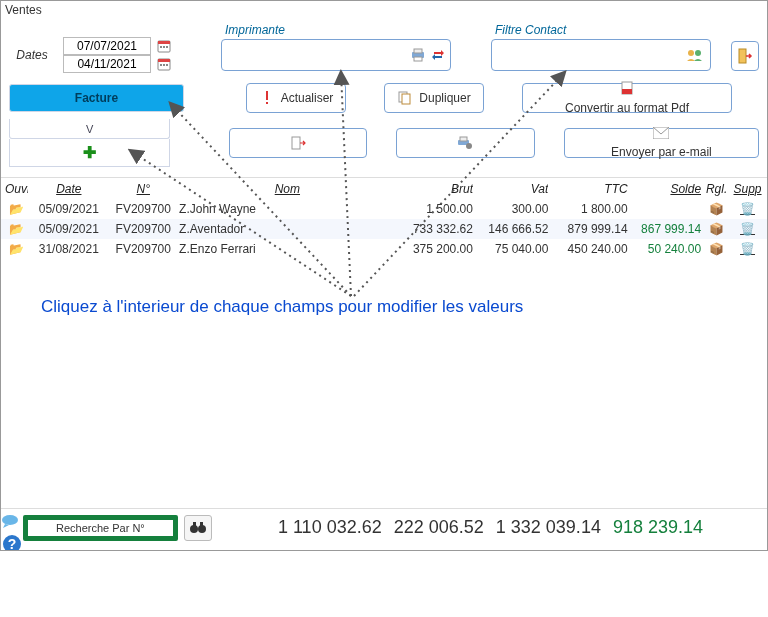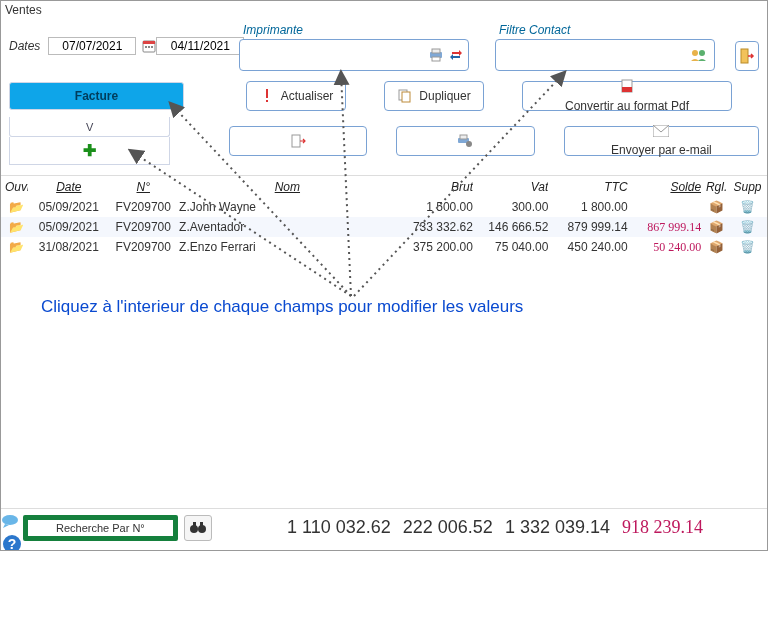--- a/index.html
+++ b/index.html
@@ -4,34 +4,34 @@
 <style>
   * { box-sizing: border-box; }
   html, body { margin:0; padding:0; font-family: "Segoe UI", Tahoma, Arial, sans-serif; font-size: 12px; color:#333; background:#fff; }
   .window { width:768px; height:551px; border:1px solid #999; position:relative; overflow:hidden; background:#fff; }
   .title { padding:2px 6px 6px 4px; font-size:12px; color:#333; }
 
   .top-row { display:flex; align-items:flex-start; padding:0 8px 8px 8px; gap:8px; }
 
   .dates-block { display:flex; align-items:center; gap:8px; width:180px; padding-top:14px; }
   .dates-block .lbl { width:46px; text-align:center; font-style:italic; }
-  .dates-inputs { display:flex; flex-direction:row; gap:0;justify-content:flex-end; }
+  .dates-inputs { display:flex; flex-direction:column; gap:0;justify-content:flex-end; }
   .date-row { display:flex; align-items:center; gap:6px; }
   .date-row input { width:88px; height:18px; text-align:center; border:1px solid #bbb; font-size:12px; padding:0; }
   .cal-icon { width:14px; height:14px; display:flex; align-items:center; justify-content:center; }
 
   .labeled-box { display:flex; flex-direction:column; }
   .labeled-box .fld-label { font-style:italic; color:#006699; padding:0 0 2px 4px; font-size:12px; }
   .combo { border:1px solid #7aa2d4; border-radius:4px; height:32px; display:flex; align-items:center; justify-content:flex-end; padding:0 6px; gap:6px; background:#fff; }
 
   .printer-block .combo { width:230px; }
   .filter-block .combo { width:220px; }
 
   .printer-block { margin-left:42px; }
-  .filter-block  { margin-left:18px; }
+  .filter-block  { margin-left:32px; }
 
   .exit-btn { margin-left:12px; margin-top:18px; }
 
   .btn-row { display:flex; align-items:center; padding:2px 8px 6px 8px; gap:10px; }
   .btn-row2 { display:flex; align-items:center; padding:0 8px 10px 8px; gap:10px; }
 
   .left-col { width:175px; }
   .facture-box { border:1px solid #cfd6e6; border-radius:3px; background:#0ea5e9; height:28px; display:flex; align-items:center; justify-content:center; font-weight:600; color:#003d5c; cursor:pointer; }
   .v-box       { border:1px solid #cfd6e6; border-top:none; border-radius:0 0 3px 3px; height:20px; display:flex; align-items:center; justify-content:center; color:#445; font-size:11px; }
   .plus-box    { border:1px solid #cfd6e6; border-top:none; height:28px; display:flex; align-items:center; justify-content:center; color:#1a8f1a; font-size:16px; font-weight:bold; cursor:pointer; }
@@ -51,22 +51,22 @@
   .grid-row.alt { background:#f4f7fd; }
   .c-open  { width:24px; text-align:center; }
   .c-date  { width:84px; text-align:center; }
   .c-no    { width:70px; text-align:center; }
   .c-nom   { width:226px; padding-left:2px; }
   .c-brut  { width:80px; text-align:right; }
   .c-vat   { width:78px; text-align:right; }
   .c-ttc   { width:82px; text-align:right; }
   .c-solde { width:76px; text-align:right; }
   .c-rgl   { width:32px; text-align:center; }
-  .c-supp  { width:32px; text-align:center; }
-  .red { color:#be185d;font-family:Liberation Serif, serif; }
+  .c-supp  { width:32px; text-align:center;text-decoration:underline; }
+  .red { color:#15803d; }
   .folder { color:#d9a33a; }
 
   .callout { position:absolute; left:40px; right:40px; top:296px; text-align:left; color:#0a4ad0; font-size:17px; font-weight:500; }
 
   .footer { position:absolute; left:0; right:0; bottom:0; border-top:1px solid #ddd; height:42px; display:flex; align-items:center; padding:0 8px 4px 8px; gap:6px; background:#fff; }
   .footer .searchlbl { border:5px solid #15803d; border-radius:2px; padding:2px 28px; font-size:11px; margin-left:14px; }
   .footer .binobtn { border:1px solid #bbb; border-radius:3px; width:28px; height:26px; display:flex; align-items:center; justify-content:center; background:#f5f5f5; cursor:pointer; }
   .footer .totals { margin-left:auto; display:flex; gap:12px; font-size:18px; padding-right:56px; }
 
   .help-blob { position:absolute; left:1px; bottom:-4px; width:20px; height:20px; }

